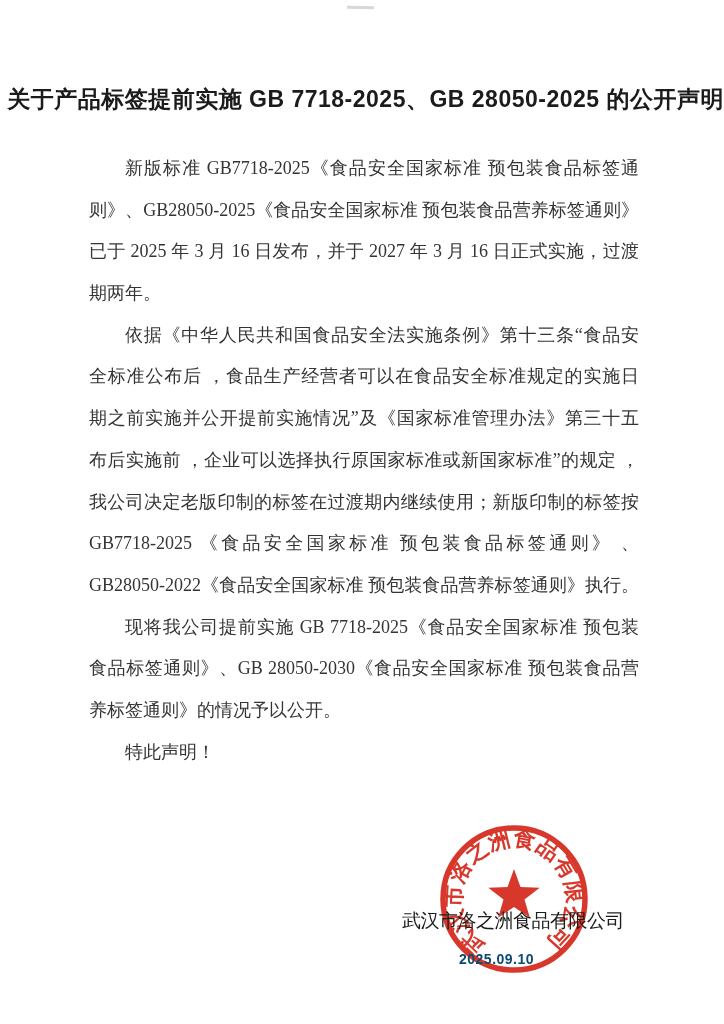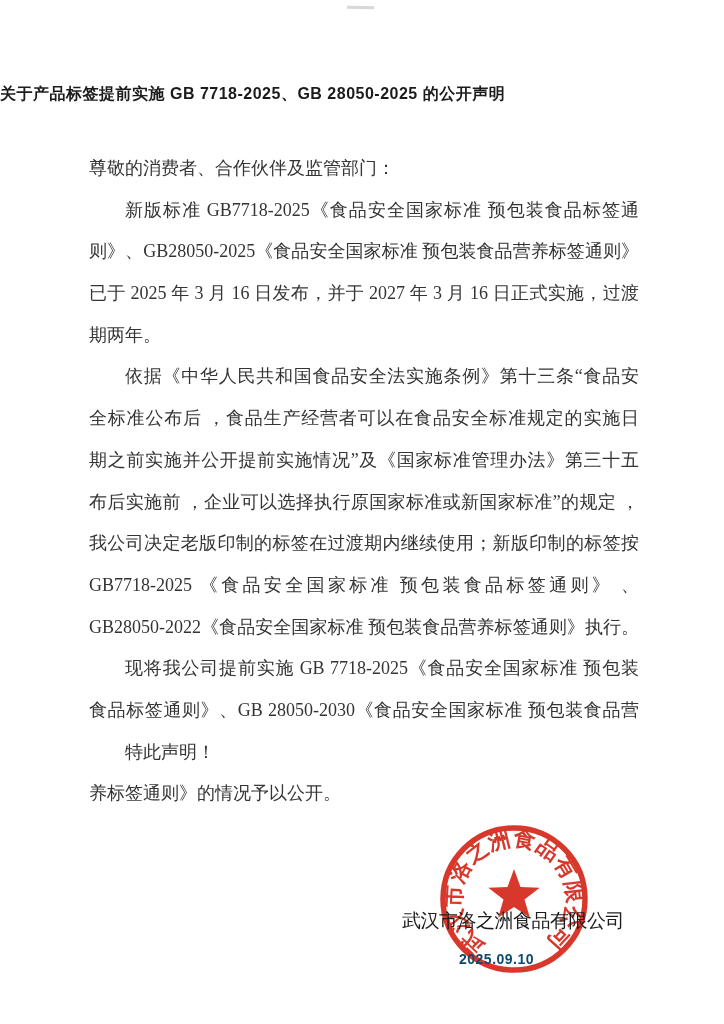--- a/index.html
+++ b/index.html
@@ -19,25 +19,25 @@
     height: 3px;
     background: #c9c9c9;
     opacity: .75;
     transform: rotate(1.5deg);
   }
   .doc-title {
     position: absolute;
     top: 84px;
     left: 0;
     width: 724px;
-    text-align: left;
+    text-align: right;
     white-space: nowrap;
     font-family: "Liberation Sans", sans-serif;
     font-weight: 700;
-    font-size: 16px;
+    font-size: 23px;
     letter-spacing: 0.5px;
     color: #1b1b1b;
   }
   .body-lines {
     position: absolute;
     top: 148px;
     left: 89px;
     width: 550px;
     font-size: 18px;
     color: #343434;
@@ -95,36 +95,35 @@
 </head>
 <body>
 
 <div class="page">
 
   <div class="scan-mark"></div>
 
   <div class="doc-title">关于产品标签提前实施 GB 7718-2025、GB 28050-2025 的公开声明</div>
 
   <div class="body-lines" id="lines">
-      <div class="line">尊敬的消费者、合作伙伴及监管部门：</div>
       <div class="line indent fill">新版标准 GB7718-2025《食品安全国家标准 预包装食品标签通</div>
       <div class="line fill">则》、GB28050-2025《食品安全国家标准 预包装食品营养标签通则》</div>
       <div class="line fill">已于 2025 年 3 月 16 日发布，并于 2027 年 3 月 16 日正式实施，过渡</div>
       <div class="line">期两年。</div>
       <div class="line indent fill">依据《中华人民共和国食品安全法实施条例》第十三条“食品安</div>
       <div class="line fill">全标准公布后 ，食品生产经营者可以在食品安全标准规定的实施日</div>
       <div class="line fill">期之前实施并公开提前实施情况”及《国家标准管理办法》第三十五</div>
       <div class="line fill">布后实施前 ，企业可以选择执行原国家标准或新国家标准”的规定 ，</div>
       <div class="line fill">我公司决定老版印制的标签在过渡期内继续使用；新版印制的标签按</div>
       <div class="line fill">GB7718-2025 《食品安全国家标准 预包装食品标签通则》 、</div>
       <div class="line fill">GB28050-2022《食品安全国家标准 预包装食品营养标签通则》执行。</div>
       <div class="line indent fill">现将我公司提前实施 GB 7718-2025《食品安全国家标准 预包装</div>
       <div class="line fill">食品标签通则》、GB 28050-2030《食品安全国家标准 预包装食品营</div>
+      <div class="line">养标签通则》的情况予以公开。</div>
       <div class="line indent">特此声明！</div>
-      <div class="line">养标签通则》的情况予以公开。</div>
     </div>
 
   <svg class="seal" viewBox="0 0 152 152" xmlns="http://www.w3.org/2000/svg">
     <circle cx="76" cy="76" r="71" fill="none" stroke-width="5.5" stroke="#d5291b"></circle>
     <polygon points="76,46 82.5,64.1 101.7,64.7 86.5,76.4 91.9,94.8 76,84 60.1,94.8 65.5,76.4 50.3,64.7 69.5,64.1" fill="#d5291b"></polygon>
     <defs>
       <path id="sealArc" d="M 47.9 120.9 A 53 53 0 1 1 104.1 120.9" fill="none"></path>
     </defs>
     <text class="seal-arc-text" fill="#d5291b">
       <textPath href="#sealArc" startOffset="0">武汉市洛之洲食品有限公司</textPath>

